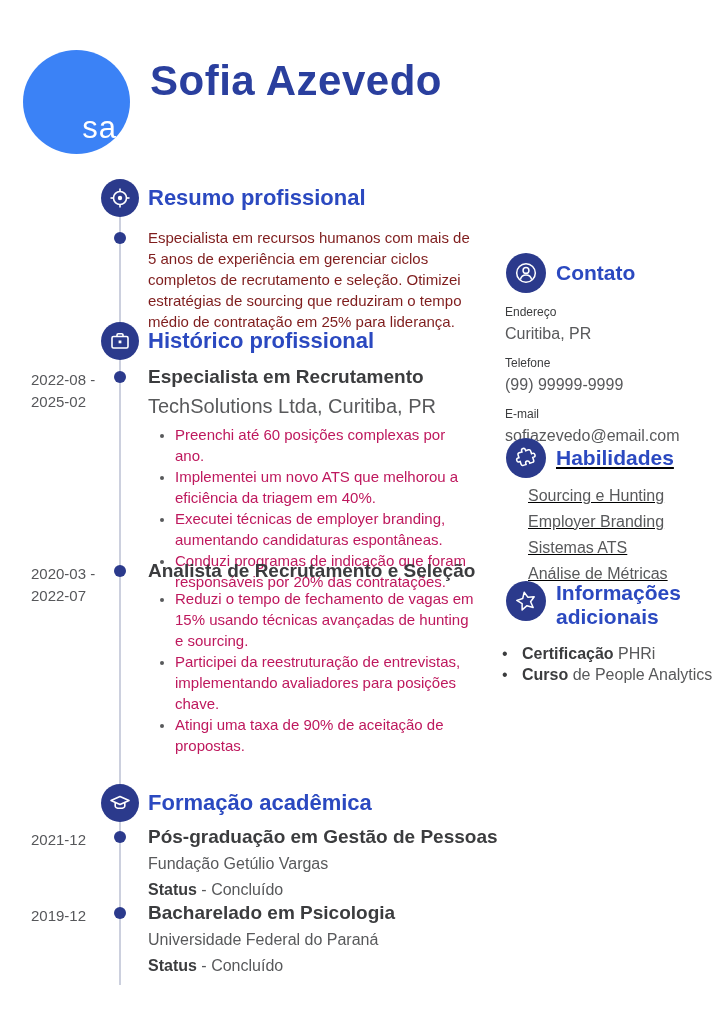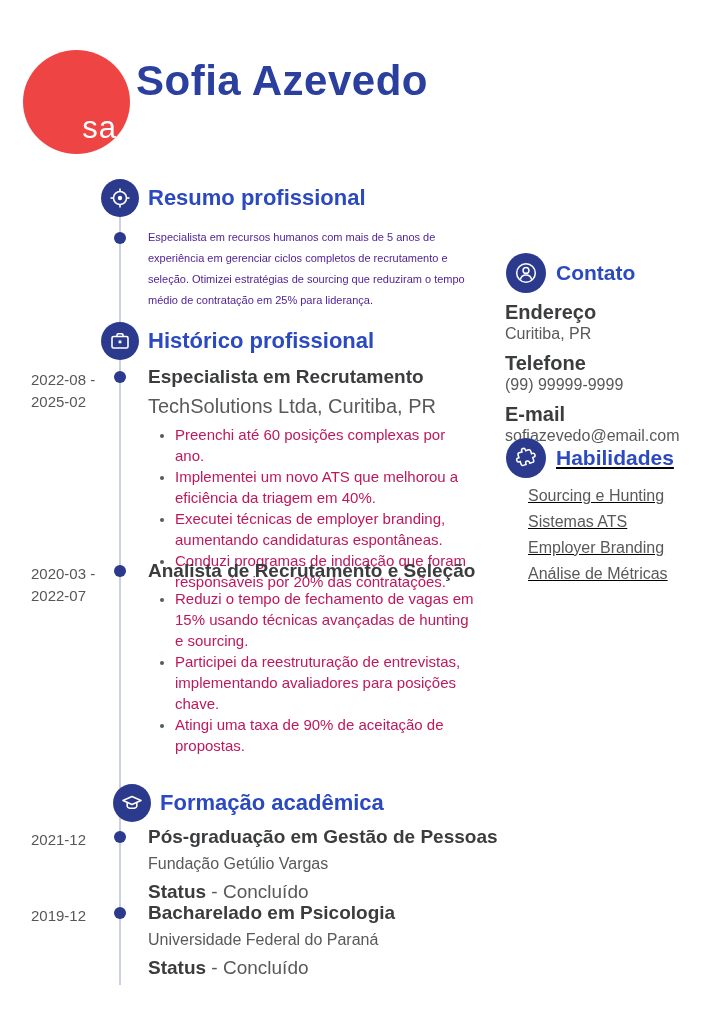--- a/index.html
+++ b/index.html
@@ -6,100 +6,100 @@
   * { margin:0; padding:0; box-sizing:border-box; }
   html,body { background:#ffffff; }
   body { font-family:"Liberation Sans", sans-serif; }
   #page {
     position:relative; width:722px; height:1022px; background:#ffffff;
     overflow:hidden; margin:0 auto;
   }
   
   .avatar {
     position:absolute; left:23px; top:50px; width:107px; height:104px;
-    border-radius:50%; background:#ef4444;
+    border-radius:50%; background:#3b82f6;
   }
   .avatar .initials {
     position:absolute; right:13px; bottom:8px; color:#ffffff;
     font-size:31px; font-weight:400; letter-spacing:1px;
   }
   .name {
-    position:absolute; left:136px; top:57px; color:#2a3f9e;
+    position:absolute; left:150px; top:57px; color:#2a3f9e;
     font-size:42px; font-weight:800; letter-spacing:0.5px; white-space:nowrap;
   }
   
   .vline {
     position:absolute; left:119px; top:216px; width:2px; height:769px;
     background:#ccd0de;
   }
   .dot {
     position:absolute; left:114px; top:5px; width:12px; height:12px;
     border-radius:50%; background:#2b3a8c;
   }
   
   .lsec { position:absolute; left:0; width:488px; }
   #sec-resumo   { top:179px; }
   #sec-historico{ top:322px; }
-  #sec-formacao { top:784px;padding-left:12px; }
+  #sec-formacao { top:784px; }
   .sec-head { position:relative; height:38px; }
   .sec-icon {
     position:absolute; left:101px; top:0; width:38px; height:38px;
     border-radius:50%; background:#2b3a8c;
     display:flex; align-items:center; justify-content:center;
   }
   .sec-icon svg { width:24px; height:24px; }
   .sec-head h2 {
     position:absolute; left:148px; top:50%; transform:translateY(-50%);
     color:#2b49c0; font-size:22px; font-weight:800; white-space:nowrap;
   }
   .entry { position:absolute; left:0; padding-left:148px; width:488px; }
   .summary-entry { position:relative; margin-top:10px; }
   .body {
-    width:330px; color:#4c1d95; font-size:11px; line-height:21px;
+    width:330px; color:#7f1d1d; font-size:15px; line-height:21px;
   }
   .dates {
     position:absolute; left:31px; top:3px; width:80px;
     color:#56575a; font-size:15px; line-height:22px;
   }
   .dates span { display:block; }
   .entry h3 {
     color:#3b3c3e; font-size:19px; font-weight:800; white-space:nowrap;
   }
   .company { margin-top:7px; color:#58595b; font-size:20px; }
   .entry ul { margin-top:6px; width:330px; padding-left:27px; }
   .entry ul li {
     color:#be185d; font-size:15px; line-height:21px; list-style:disc;
   }
   .entry ul li::marker { color:#58595b; font-size:14px; }
   #sec-historico .job1 { top:44px; }
   #sec-historico .job2 { top:238px; }
   #sec-formacao .edu1 { top:42px; }
   #sec-formacao .edu2 { top:118px; }
   .school { margin-top:7px; color:#58595b; font-size:16px; }
-  .status { margin-top:8px; font-size:19px; }
+  .status { margin-top:8px; font-size:16px; }
   .status .b { color:#3b3c3e; font-weight:800; }
   .status .r { color:#58595b; }
   
   .rsec { position:absolute; left:496px; width:226px; }
   #sec-contato     { top:253px; }
   #sec-habilidades { top:438px;text-decoration:underline; }
   #sec-info        { top:581px; }
   .rhead { position:relative; min-height:40px; display:flex; align-items:center; }
   .ricon {
     position:absolute; left:10px; top:0; width:40px; height:40px;
     border-radius:50%; background:#2b3a8c;
     display:flex; align-items:center; justify-content:center; flex:none;
   }
   .ricon svg { width:26px; height:26px; }
   .rhead h2 {
     margin-left:60px; color:#2b49c0; font-size:21px; font-weight:800;
     line-height:24px; width:160px;
   }
   .citem { margin:9px 0 0 9px; }
-  .clabel { color:#3b3c3e; font-size:20px; font-weight:700; line-height:20px; }
+  .clabel { color:#3b3c3e; font-size:12px; font-weight:400; line-height:20px; }
   .cvalue { color:#58595b; font-size:16px; line-height:20px; margin-top:2px; }
   .citem:first-of-type { margin-top:8px; }
   .skills { margin:8px 0 0 32px; }
   .skills li { list-style:none; color:#58595b; font-size:16px; line-height:20px; margin-bottom:6px; }
   .adds { margin-top:14px; }
   .adds li {
     position:relative; list-style:none; padding-left:26px;
     font-size:16px; line-height:21px; color:#58595b;
   }
   .adds li::before {
@@ -246,20 +246,36 @@
         <svg viewBox="0 0 24 24" fill="none" stroke="#ffffff" stroke-width="1.4">
           <g transform="rotate(-18 12 12)">
             <path d="M10.2 4.6 a1.8 1.8 0 0 1 3.6 0 v0.9 h2.7 a1.6 1.6 0 0 1 1.6 1.6 v2.7 h0.9 a1.8 1.8 0 0 1 0 3.6 h-0.9 v2.7 a1.6 1.6 0 0 1 -1.6 1.6 h-2.7 v-0.9 a1.8 1.8 0 0 0 -3.6 0 v0.9 H7.5 a1.6 1.6 0 0 1 -1.6 -1.6 v-2.7 H5 a1.8 1.8 0 0 1 0 -3.6 h0.9 V7.1 a1.6 1.6 0 0 1 1.6 -1.6 h2.7 Z"></path>
           </g>
         </svg>
       </div>
       <h2>Habilidades</h2>
     </div>
     <ul class="skills">
       <li>Sourcing e Hunting</li>
+      <li>Employer Branding</li>
       <li>Sistemas ATS</li>
-      <li>Employer Branding</li>
       <li>Análise de Métricas</li>
     </ul>
   </section>
 
+  <section class="rsec" id="sec-info">
+    <div class="rhead">
+      <div class="ricon">
+        <svg viewBox="0 0 24 24" fill="none" stroke="#ffffff" stroke-width="1.4" stroke-linejoin="round">
+          <g transform="rotate(-12 12 12)">
+            <polygon points="12,3.8 14.5,9.1 20.2,9.7 16,13.6 17.2,19.3 12,16.4 6.8,19.3 8,13.6 3.8,9.7 9.5,9.1"></polygon>
+          </g>
+        </svg>
+      </div>
+      <h2>Informações adicionais</h2>
+    </div>
+    <ul class="adds">
+      <li><span class="b">Certificação</span><span class="r"> PHRi</span></li>
+      <li><span class="b">Curso</span><span class="r"> de People Analytics</span></li>
+    </ul>
+  </section>
 
 </div>
 
 </body></html>

